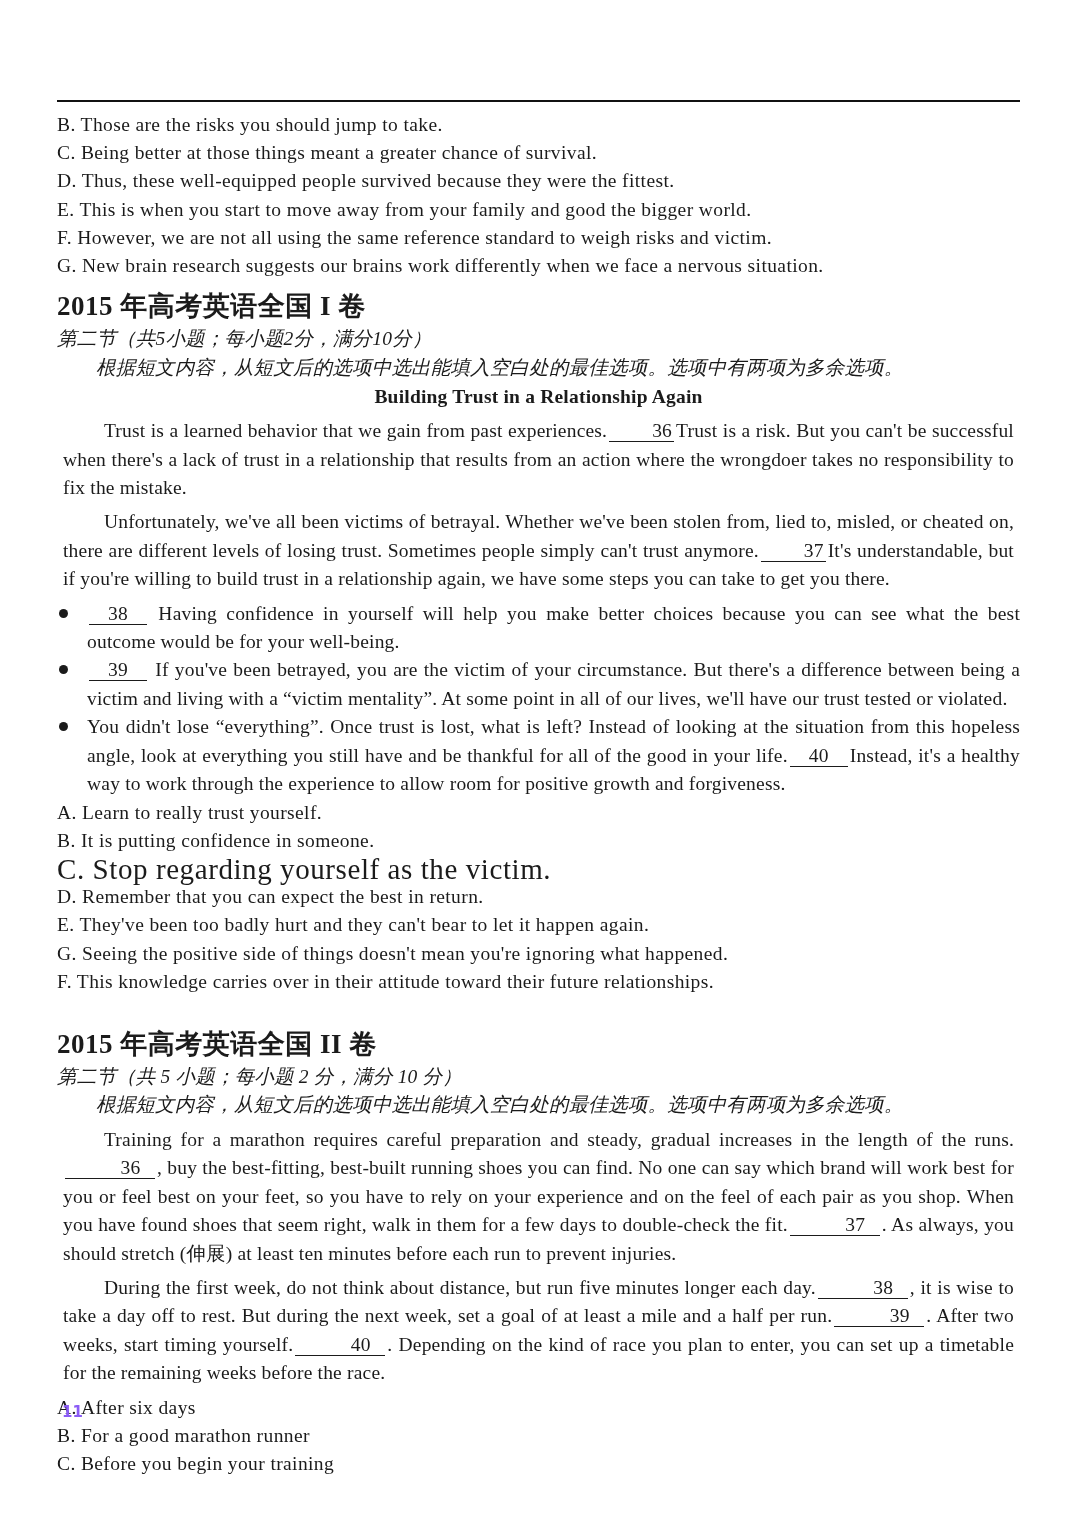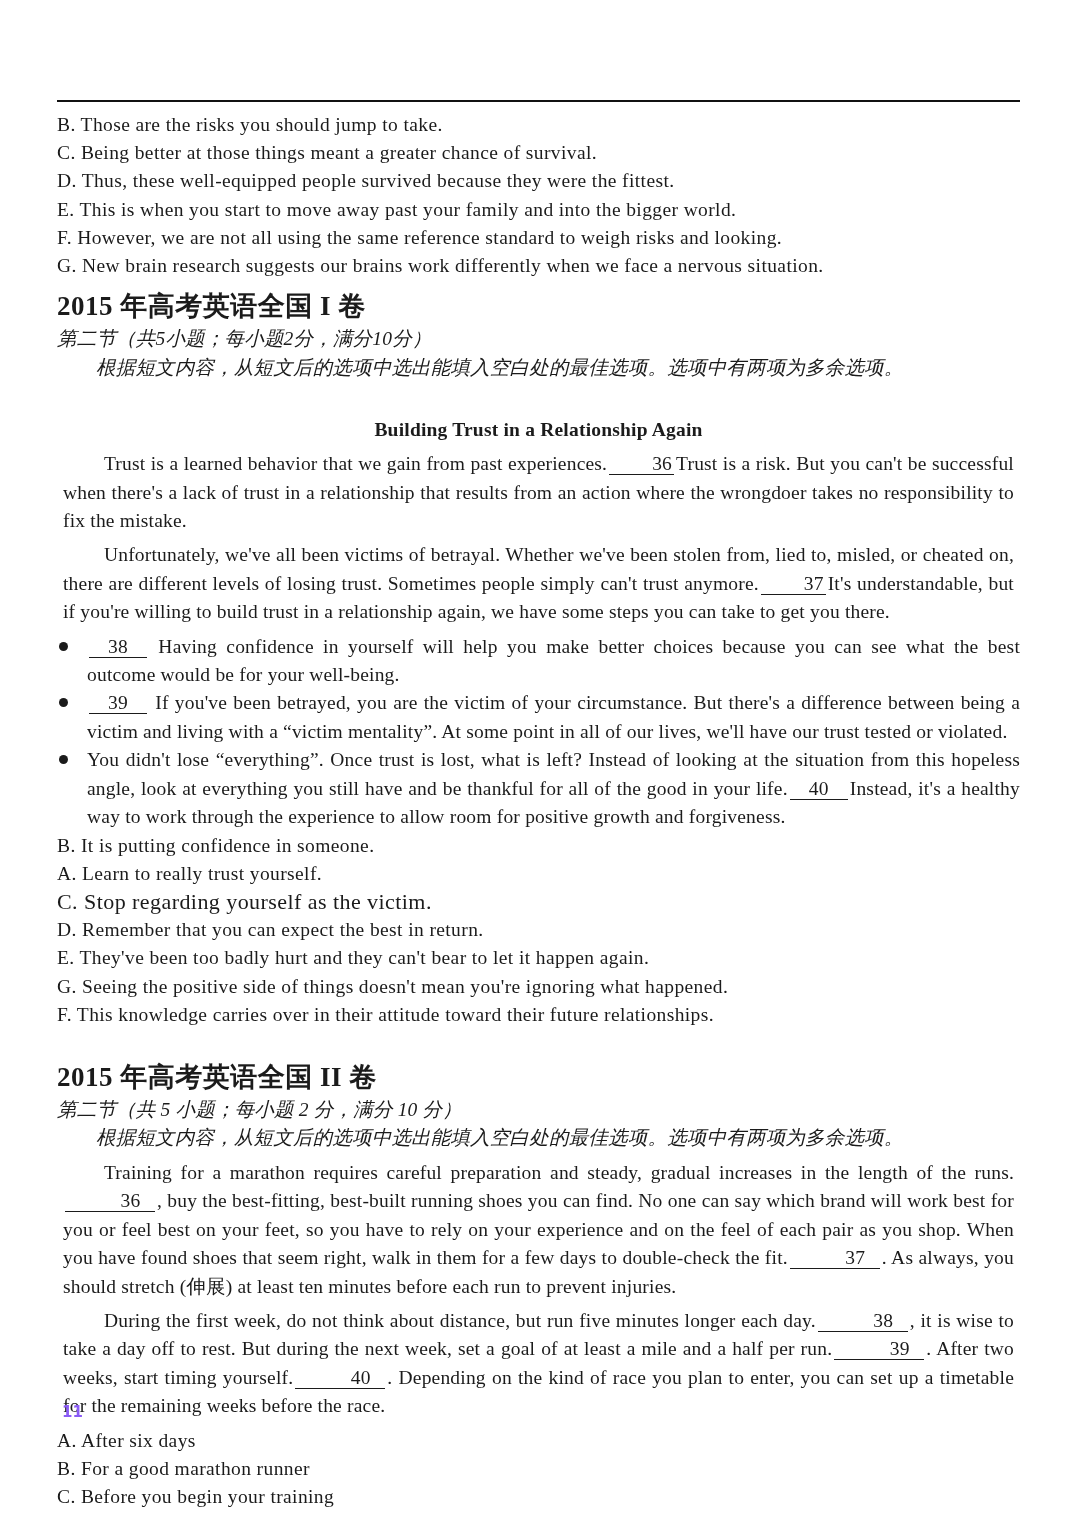--- a/index.html
+++ b/index.html
@@ -37,21 +37,21 @@
   }
 
   
   .opt-line {
     font-size: 19.5px;
     line-height: 28.2px;
     letter-spacing: 0.02em;
     white-space: nowrap;
   }
   .opt-line.larger {
-    font-size: 22px;
+    font-size: 29px;
     line-height: 28.2px;
   }
 
   .doc-title {
     text-align: left;
     font-weight: bold;
     font-size: 27px;
     line-height: 34px;
     letter-spacing: 0.5px;
     margin: 9px 0 2px 0;
@@ -64,21 +64,20 @@
   }
   .cn-line.indent {
     text-indent: 2em;
   }
   .sub-title {
     text-align: center;
     font-weight: bold;
     font-size: 19.5px;
     line-height: 29px;
     letter-spacing: 0.2px;
-    margin-top: 33px;
   }
   .para {
     font-size: 19.5px;
     line-height: 28.4px;
     text-align: justify;
     text-justify: inter-word;
     letter-spacing: 0.01em;
     margin: 6px;
   }
   .para.indent { text-indent: 2.1em; }
@@ -133,22 +132,22 @@
 <div class="page">
 
   <div class="content">
 
     <div class="top-rule"></div>
 
     <div>
       <div class="opt-line">B. Those are the risks you should jump to take.</div>
       <div class="opt-line">C. Being better at those things meant a greater chance of survival.</div>
       <div class="opt-line">D. Thus, these well-equipped people survived because they were the fittest.</div>
-      <div class="opt-line">E. This is when you start to move away past your family and into the bigger world.</div>
-      <div class="opt-line">F. However, we are not all using the same reference standard to weigh risks and looking.</div>
+      <div class="opt-line">E. This is when you start to move away from your family and good the bigger world.</div>
+      <div class="opt-line">F. However, we are not all using the same reference standard to weigh risks and victim.</div>
       <div class="opt-line">G. New brain research suggests our brains work differently when we face a nervous situation.</div>
     </div>
 
     <div class="doc-title">2015 年高考英语全国 I 卷</div>
 
     <div class="cn-line">第二节（共5小题；每小题2分，满分10分）</div>
     <div class="cn-line indent">根据短文内容，从短文后的选项中选出能填入空白处的最佳选项。选项中有两项为多余选项。</div>
 
     <div class="sub-title">Building Trust in a Relationship Again</div>
 
@@ -156,22 +155,22 @@
 
     <p class="para indent"><span>Unfortunately, we've all been victims of betrayal. Whether we've been stolen from, lied to, misled, or cheated on, there are different levels of losing trust. Sometimes people simply can't trust anymore.</span><span class="blank w-narrow">37</span><span>It's understandable, but if you're willing to build trust in a relationship again, we have some steps you can take to get you there.</span></p>
 
     <p class="bullet-para"><span class="bullet-dot"></span><span class="blank w-narrow">38</span> <span>Having confidence in yourself will help you make better choices because you can see what the best outcome would be for your well-being.</span></p>
 
     <p class="bullet-para"><span class="bullet-dot"></span><span class="blank w-narrow">39</span> <span>If you've been betrayed, you are the victim of your circumstance. But there's a difference between being a victim and living with a “victim mentality”. At some point in all of our lives, we'll have our trust tested or violated.</span></p>
 
     <p class="bullet-para"><span class="bullet-dot"></span><span>You didn't lose “everything”. Once trust is lost, what is left? Instead of looking at the situation from this hopeless angle, look at everything you still have and be thankful for all of the good in your life.</span><span class="blank w-narrow">40</span><span>Instead, it's a healthy way to work through the experience to allow room for positive growth and forgiveness.</span></p>
 
     <div>
+      <div class="opt-line">A. Learn to really trust yourself.</div>
       <div class="opt-line">B. It is putting confidence in someone.</div>
-      <div class="opt-line">A. Learn to really trust yourself.</div>
       <div class="opt-line larger">C. Stop regarding yourself as the victim.</div>
       <div class="opt-line">D. Remember that you can expect the best in return.</div>
       <div class="opt-line">E. They've been too badly hurt and they can't bear to let it happen again.</div>
       <div class="opt-line">G. Seeing the positive side of things doesn't mean you're ignoring what happened.</div>
       <div class="opt-line">F. This knowledge carries over in their attitude toward their future relationships.</div>
     </div>
 
     <div class="spacer-md"></div>
 
     <div class="doc-title">2015 年高考英语全国 II 卷</div>

